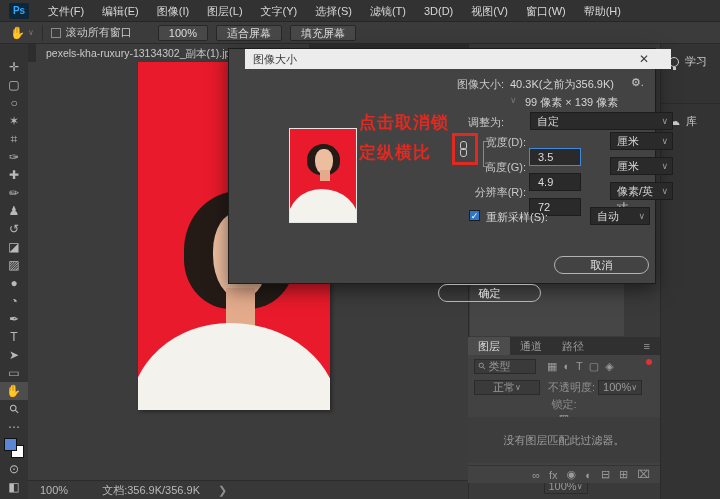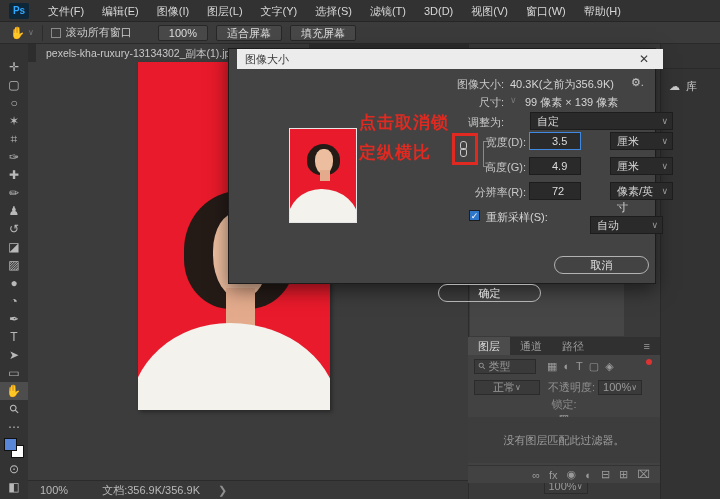--- a/index.html
+++ b/index.html
@@ -32,25 +32,25 @@
   .photo .hair{position:absolute;left:24%;top:37%;width:58%;height:34%;background:#241b17;border-radius:50% 50% 42% 42%;}
   .photo .face{position:absolute;left:39%;top:43%;width:29%;height:25%;background:#ecbd9f;border-radius:46% 46% 52% 52%;}
   .photo .neck{position:absolute;left:46%;top:65%;width:15%;height:12%;background:#e3ab8c;}
   .photo .body{position:absolute;left:-4%;bottom:-2%;width:108%;height:27%;background:#f4f2ed;border-radius:48% 52% 0 0 / 95% 95% 0 0;}
   .photo.small .hair{left:26%;top:16%;width:50%;height:34%;}
   .photo.small .face{left:38%;top:22%;width:27%;height:26%;}
   .photo.small .neck{left:45%;top:44%;}
   .photo.small .body{height:38%;}
   
   .dialog{left:228px;top:48px;width:428px;height:236px;background:#434343;border:1px solid #1c1c1c;box-shadow:0 6px 18px rgba(0,0,0,.5);}
-  .dlg-title{position:absolute;left:8px;top:0;width:100%;height:20px;background:#ececec;color:#3a3a3a;line-height:20px;padding-left:8px;font-size:11px;}
+  .dlg-title{position:absolute;left:16px;top:0;width:100%;height:20px;background:#ececec;color:#3a3a3a;line-height:20px;padding-left:8px;font-size:11px;}
   .dlg-x{position:absolute;right:6px;top:0;color:#3a3a3a;font-size:12px;line-height:20px;}
   .lbl{position:absolute;text-align:right;color:#c9c9c9;}
   .val{position:absolute;color:#d6d6d6;}
-  .field{position:absolute;height:18px;background:#2a2a2a;border:1px solid #1d1d1d;color:#dcdcdc;line-height:16px;padding:0 22px;}
+  .field{position:absolute;height:18px;background:#2a2a2a;border:1px solid #1d1d1d;color:#dcdcdc;line-height:16px;padding:0 8px;margin-top:16px;}
   .field.focus{border:1px solid #3f8ae0;}
   .dd{position:absolute;height:18px;background:#2a2a2a;border:1px solid #1d1d1d;color:#d6d6d6;line-height:16px;padding:0 16px 0 6px;margin-left:24px;}
   .dd .car{position:absolute;right:4px;top:0;color:#9a9a9a;font-size:9px;line-height:16px;}
   .pill{position:absolute;height:18px;border:1px solid #b2b2b2;border-radius:9px;background:transparent;color:#e2e2e2;text-align:center;line-height:16px;font-size:11px;}
   .chk{position:absolute;width:11px;height:11px;background:#2d76c9;border:1px solid #1d1d1d;color:#fff;font-size:9px;line-height:11px;text-align:center;}
   .chain{display:flex;flex-direction:column;align-items:center;}
   .chain i{display:block;width:7px;height:9px;border:1.5px solid #c9c9c9;border-radius:3px;}
   .chain i+i{margin-top:-2px;}
   .redbox{position:absolute;border:3px solid #e02a21;}
   .anno{position:absolute;color:#e02a21;font-weight:bold;font-size:17px;letter-spacing:1px;}
@@ -208,20 +208,24 @@
       <span>fx</span>
       <span>◉</span>
       <span>◐</span>
       <span>⊟</span>
       <span>⊞</span>
       <span>⌧</span>
     </div>
   </div>
 
   <div class="abs rail">
+    <div class="rail-item">
+      <span class="bulb"></span>
+      <span>学习</span>
+    </div>
     <div class="rail-item" style="border-top:1px solid #2a2a2a;margin-top:24px;">
       <span>☁</span>
       <span>库</span>
     </div>
   </div>
 
   <div class="abs status">
     <span style="margin-left:12px;">100%</span>
     <span style="margin-left:34px;">文档:356.9K/356.9K</span>
     <span class="chev">❯</span>
@@ -235,21 +239,20 @@
       <div class="hair"></div>
       <div class="face"></div>
       <div class="neck"></div>
       <div class="body"></div>
     </div>
 
     <span class="lbl" style="left:160px;top:28px;width:115px;">图像大小:</span>
     <span class="val" style="left:281px;top:28px;">40.3K(之前为356.9K)</span>
     <span class="val" style="left:402px;top:27px;color:#c9c9c9;">⚙.</span>
 
-    <span class="lbl" style="left:160px;top:46px;width:115px;">尺寸:</span>
     <span class="val dim" style="left:281px;top:46px;font-size:9px;">∨</span>
     <span class="val" style="left:296px;top:46px;">99 像素 × 139 像素</span>
 
     <span class="lbl" style="left:160px;top:66px;width:115px;">调整为:</span>
     <span class="dd" style="left:277px;top:63px;width:143px;">
       <span>自定</span>
       <span class="car">∨</span>
     </span>
 
     <div class="bracket" style="left:254px;top:92px;height:26px;"></div>
@@ -275,21 +278,21 @@
 
     <span class="lbl" style="left:200px;top:136px;width:97px;">分辨率(R):</span>
     <span class="field" style="left:300px;top:133px;width:52px;">72</span>
     <span class="dd" style="left:357px;top:133px;width:63px;">
       <span>像素/英寸</span>
       <span class="car">∨</span>
     </span>
 
     <span class="chk" style="left:240px;top:161px;">✓</span>
     <span class="val" style="left:257px;top:161px;">重新采样(S):</span>
-    <span class="dd" style="left:337px;top:167px;width:73px;">
+    <span class="dd" style="left:337px;top:158px;width:60px;">
       <span>自动</span>
       <span class="car">∨</span>
     </span>
 
     <span class="anno" style="left:130px;top:92px;">定纵横比</span>
     <span class="anno" style="left:130px;top:62px;">点击取消锁</span>
 
     <span class="pill" style="left:209px;top:207px;width:103px;margin-top:28px;">确定</span>
     <span class="pill" style="left:325px;top:207px;width:95px;">取消</span>
   </div>

